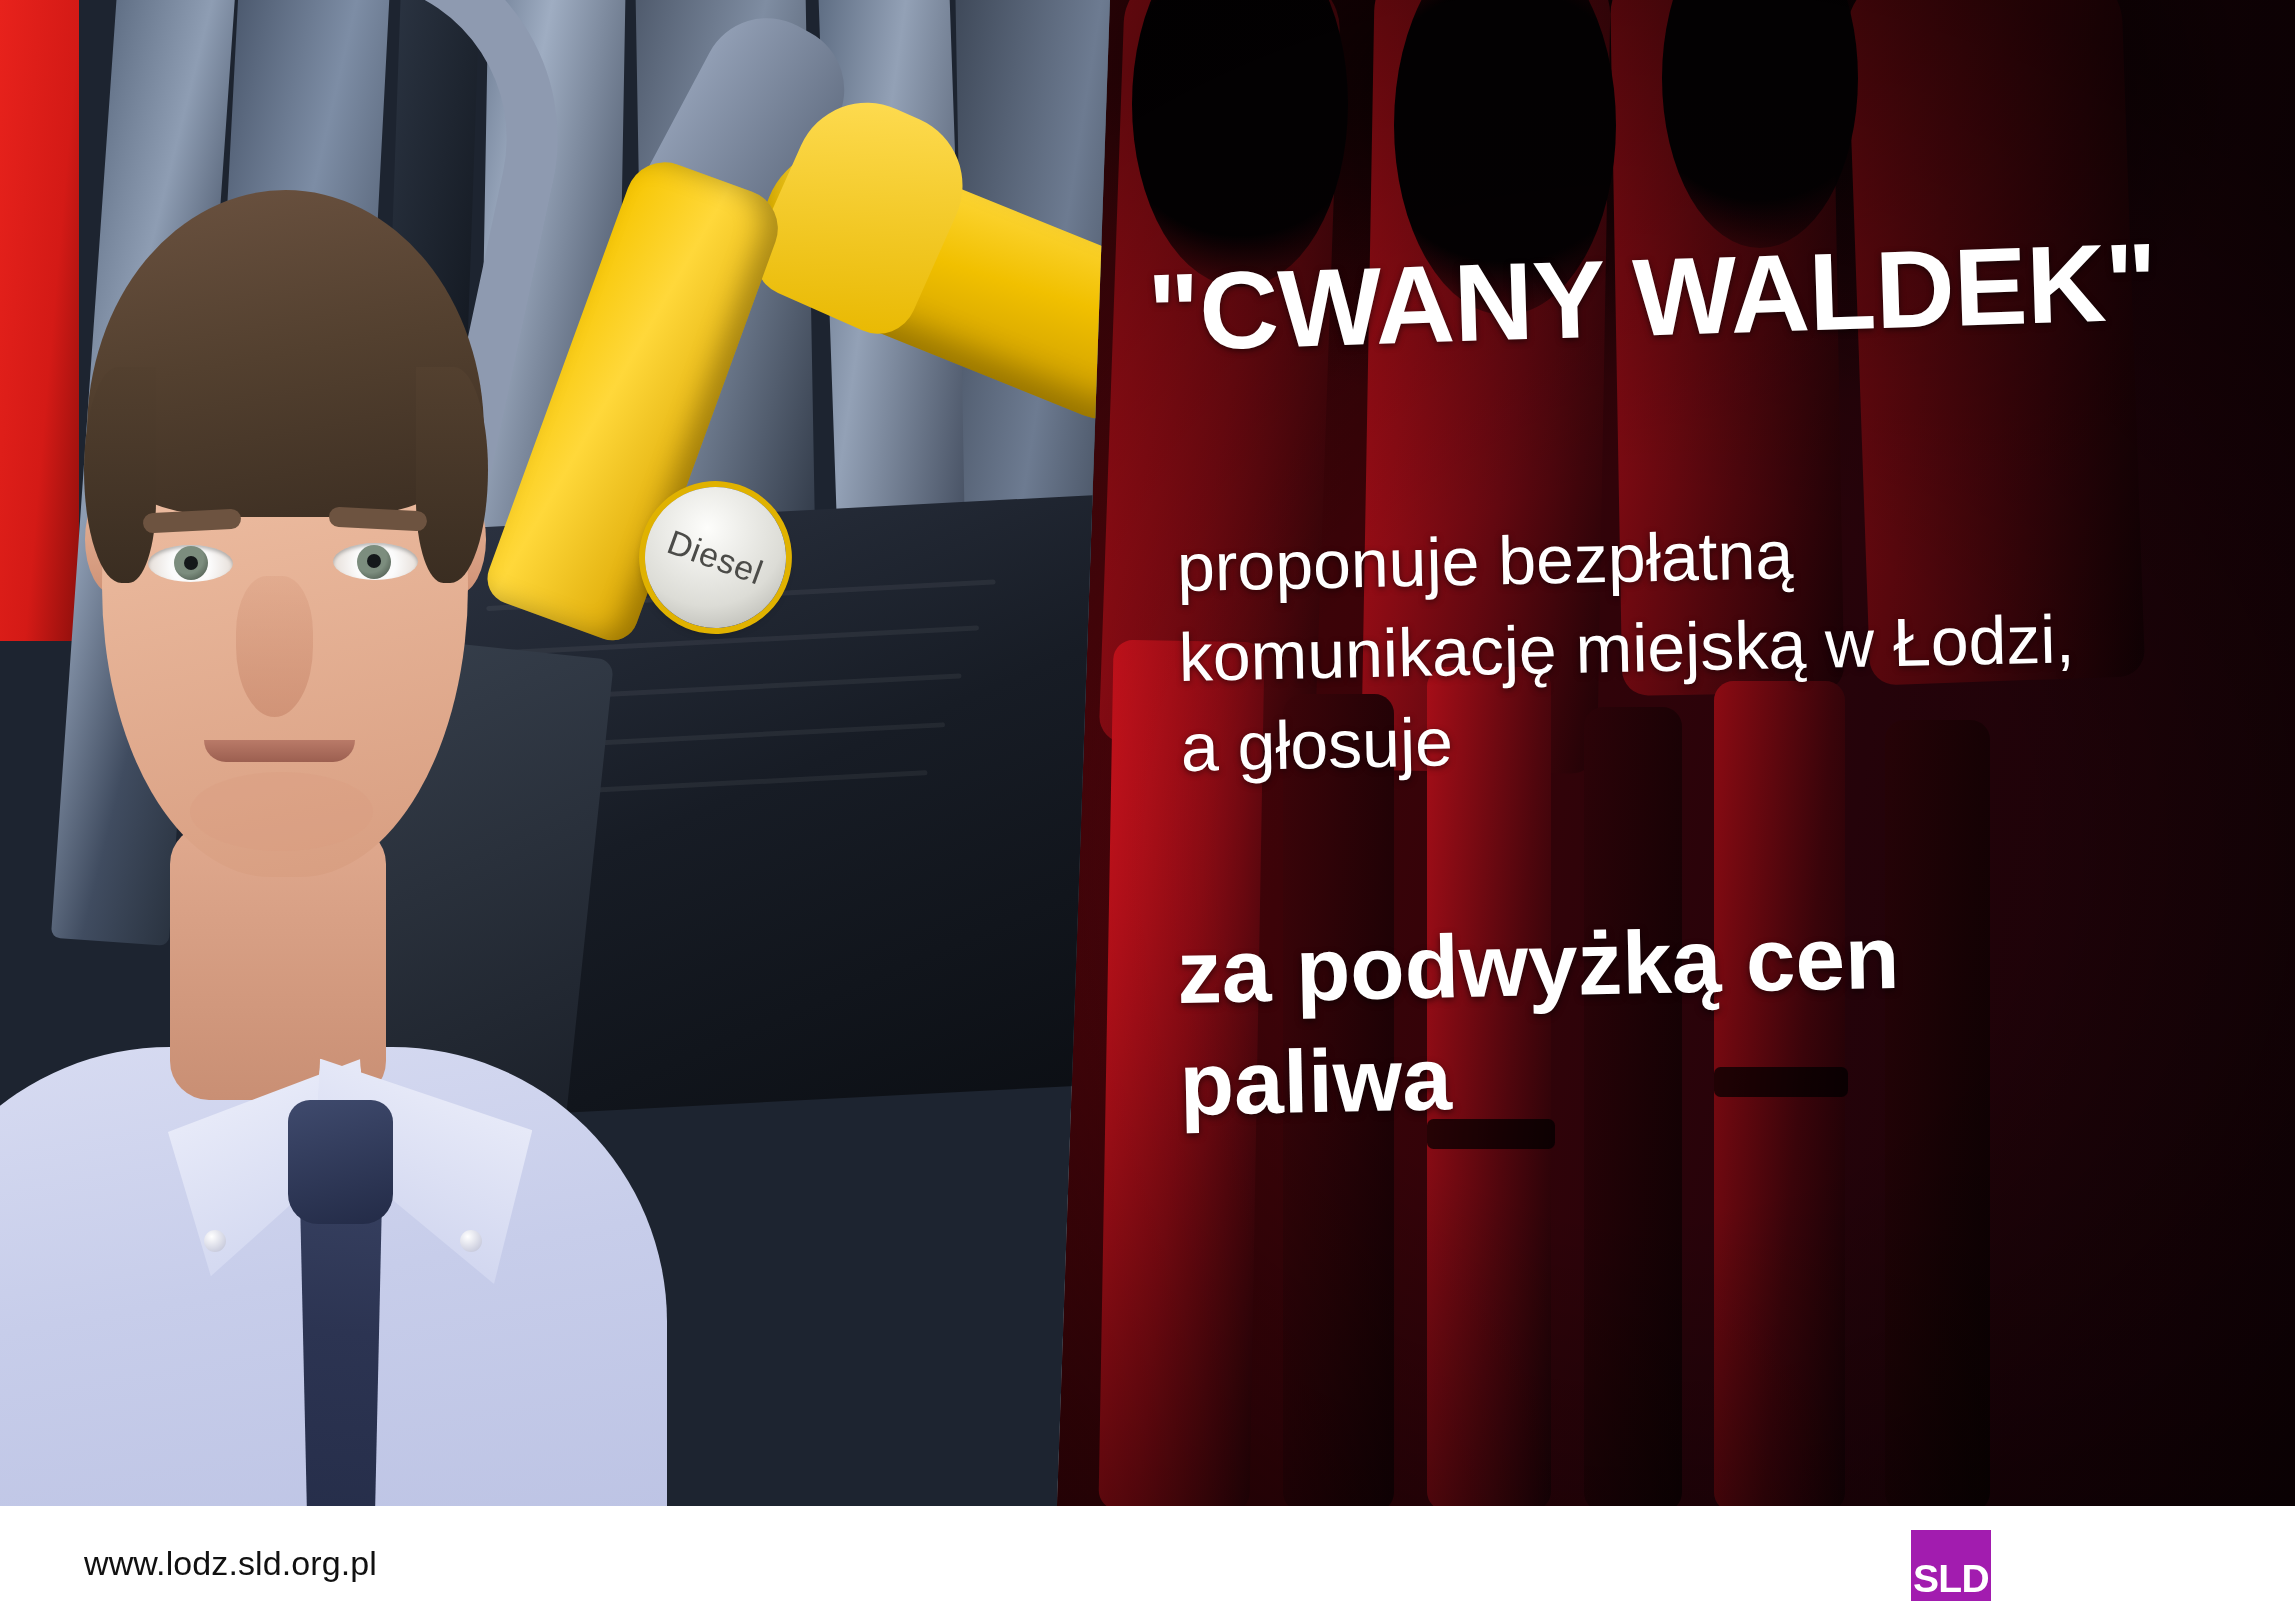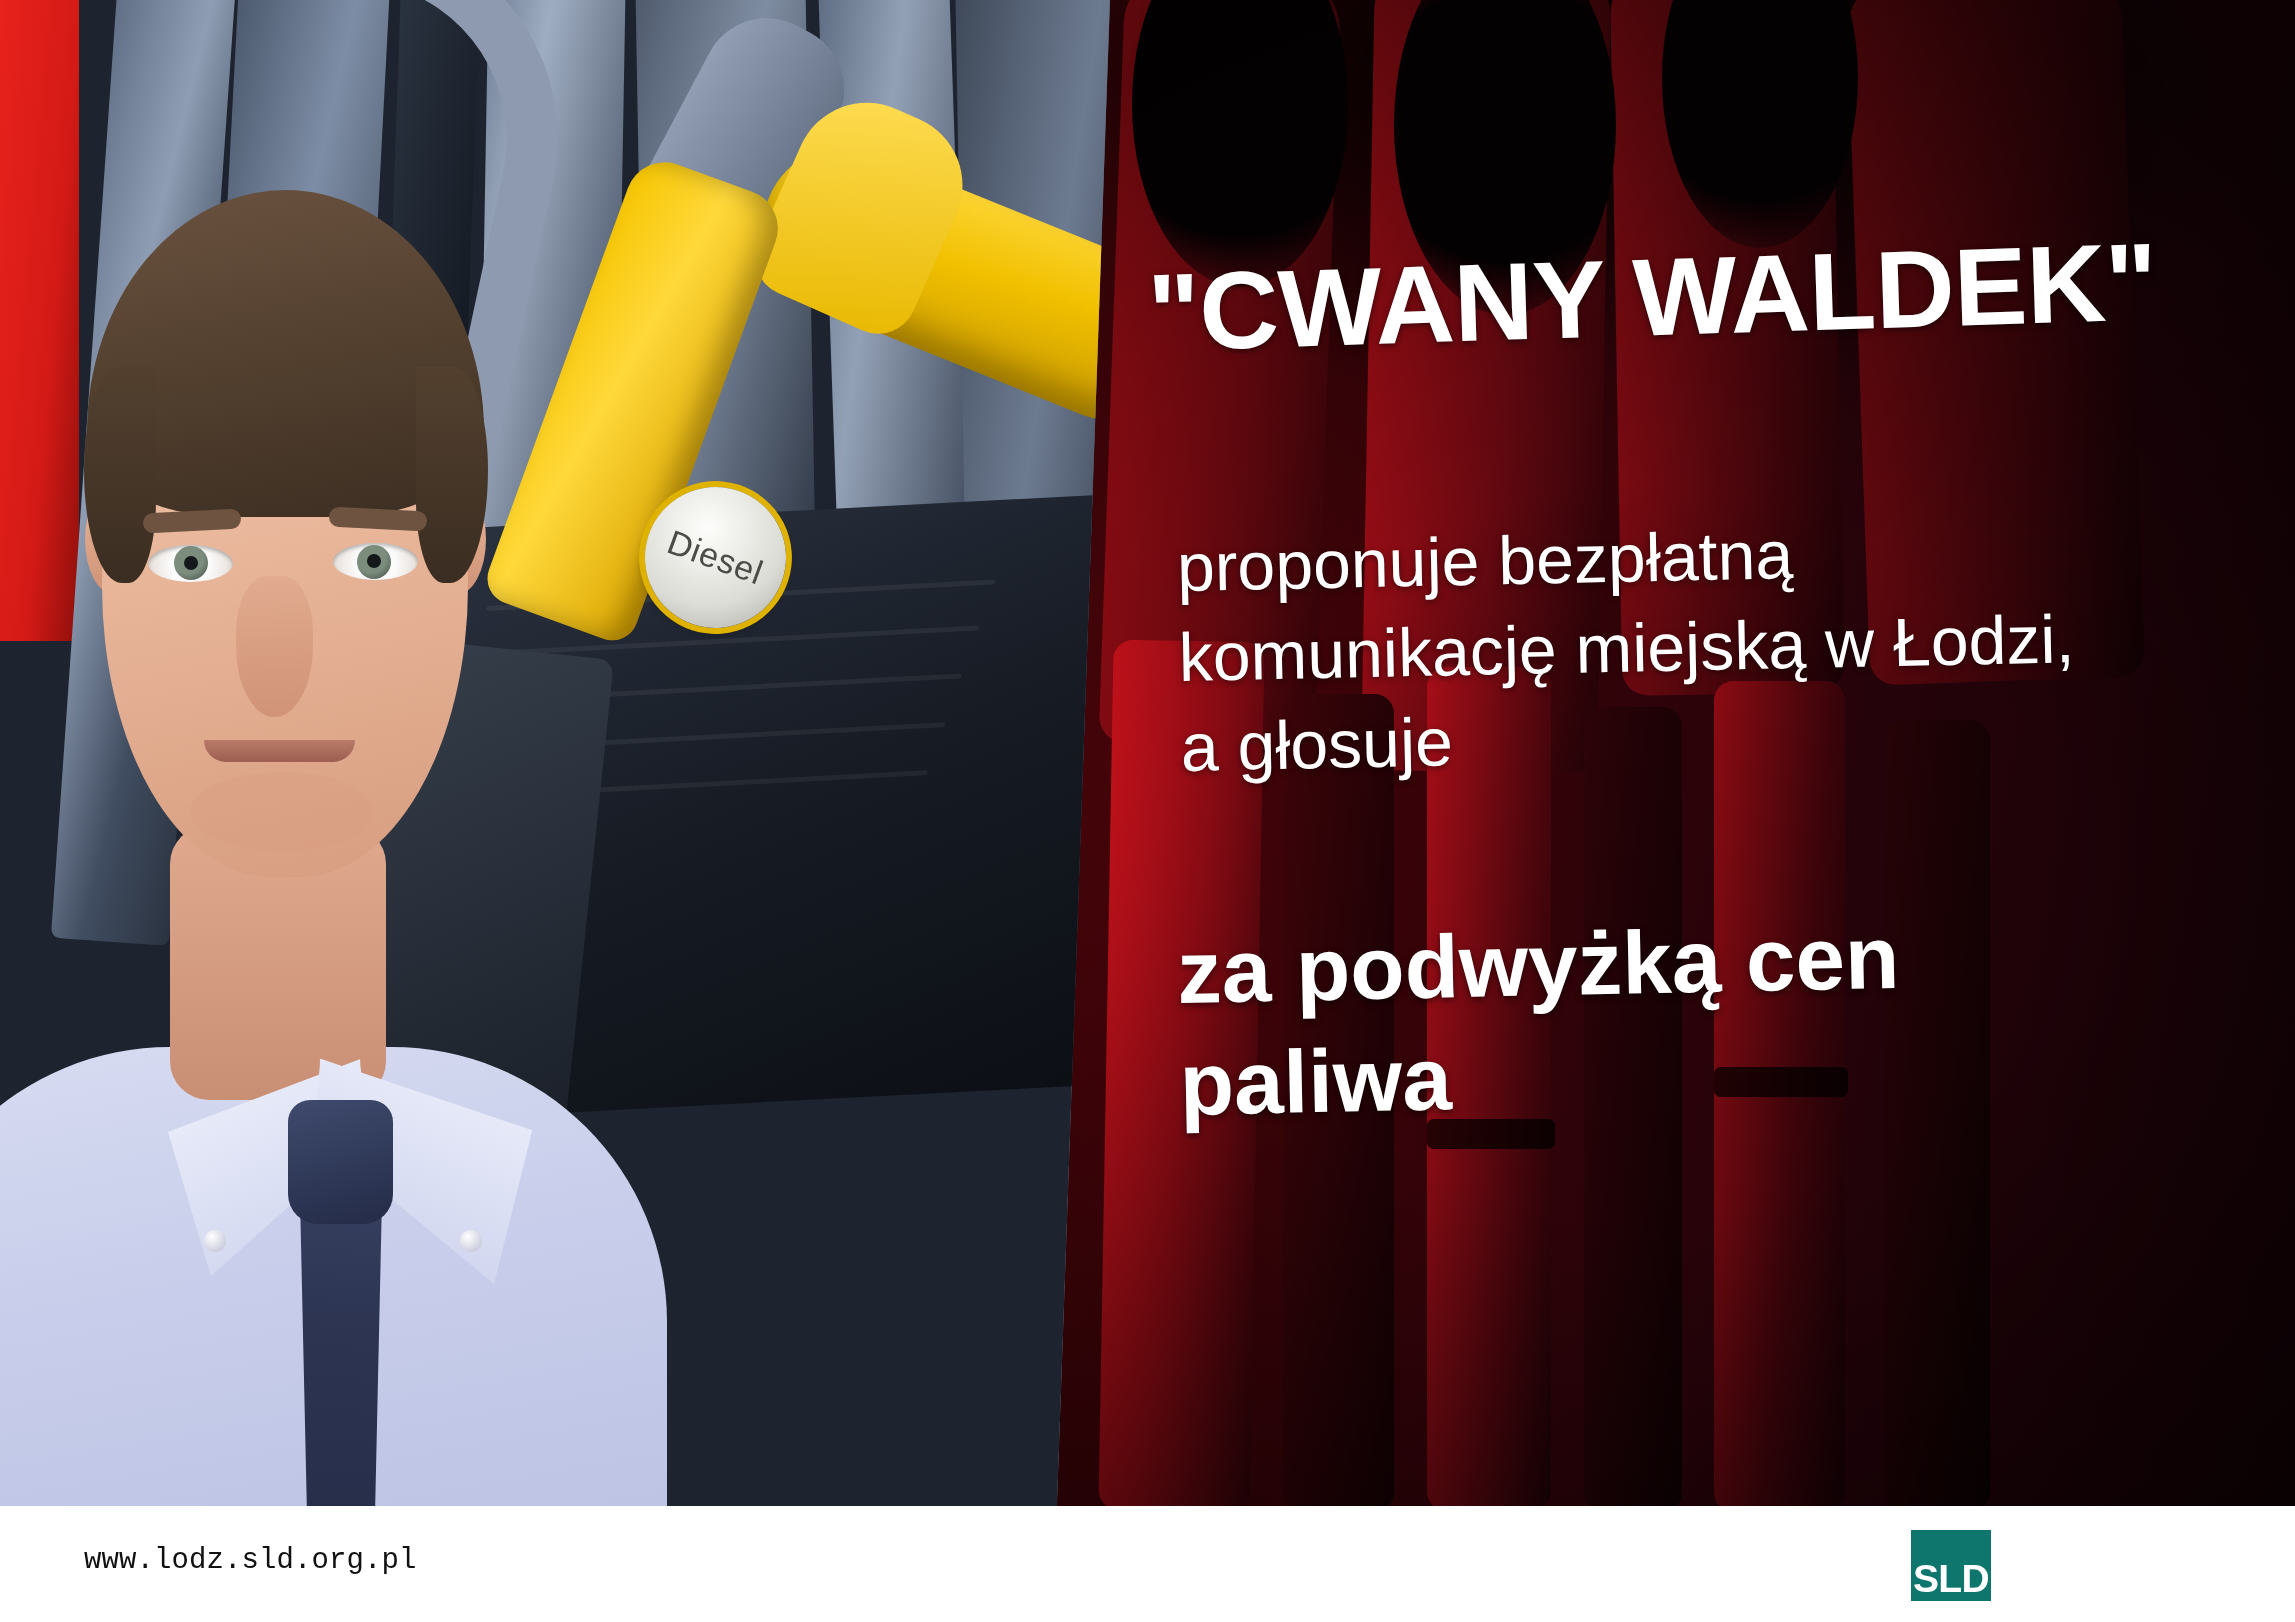--- a/index.html
+++ b/index.html
@@ -279,29 +279,29 @@
   }
   .emphasis div{white-space:nowrap;}
 
   
   .footer{
     position:absolute;left:0;top:1506px;width:2295px;height:116px;
     background:#ffffff;
   }
   .site-url{
     position:absolute;left:84px;top:38px;
-    font-family:Liberation Mono, monospace;
-    font-size:29px;color:#111111;letter-spacing:0.1px;
+    font-family:Liberation Sans, sans-serif;
+    font-size:34px;color:#111111;letter-spacing:0.1px;
   }
   .logo{
     position:absolute;left:1911px;top:23.6px;
     display:flex;align-items:stretch;height:71px;
   }
   .logo-sld{
-    width:80px;height:71px;background:#0f766e;
+    width:80px;height:71px;background:#a21caf;
     display:flex;align-items:flex-end;justify-content:center;
     box-sizing:border-box;padding-bottom:2.6px;
   }
   .logo-sld span{
     color:#ffffff;font-family:"Liberation Sans",sans-serif;
     font-weight:bold;font-size:39px;letter-spacing:-0.7px;line-height:1;
   }
   .logo-lodz{
     margin-left:9.2px;
     width:270px;height:71px;

